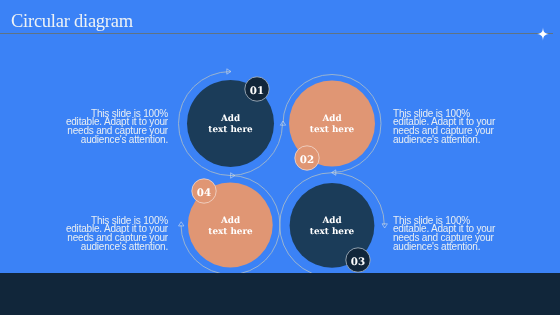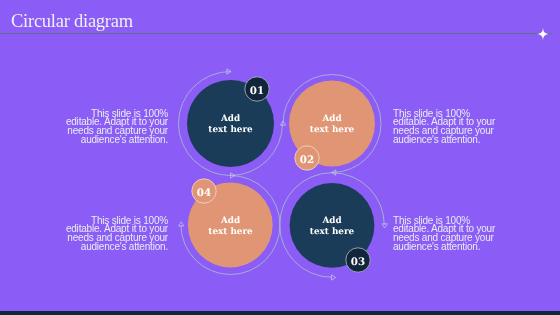--- a/index.html
+++ b/index.html
@@ -1,19 +1,19 @@
 <!DOCTYPE html>
 <html><head>
 <meta charset="utf-8">
 <title>Circular diagram</title>
 <style>
   html,body{margin:0;padding:0;background:#11263a;}
   body{width:560px;height:315px;overflow:hidden;
        font-family:"Liberation Sans",sans-serif;}
-  #slide{position:relative;width:560px;height:311px;background:#8b5cf6;overflow:hidden;}
+  #slide{position:relative;width:560px;height:273px;background:#3b82f6;overflow:hidden;}
 
   #title{position:absolute;left:11px;top:11px;
          font-family:"Liberation Serif",serif;font-size:18.5px;line-height:20px;
          color:#eef2f5;letter-spacing:-0.25px;white-space:nowrap;
          -webkit-font-smoothing:antialiased;}
   #rule{position:absolute;left:0;top:32.9px;width:553px;height:1.2px;background:#5f7383;}
   #sparkle{position:absolute;left:537.4px;top:26.6px;}
 
   .para{position:absolute;width:105px;font-size:10px;letter-spacing:-0.2px;
         line-height:8.8px;color:#e8eef3;-webkit-font-smoothing:antialiased;}

